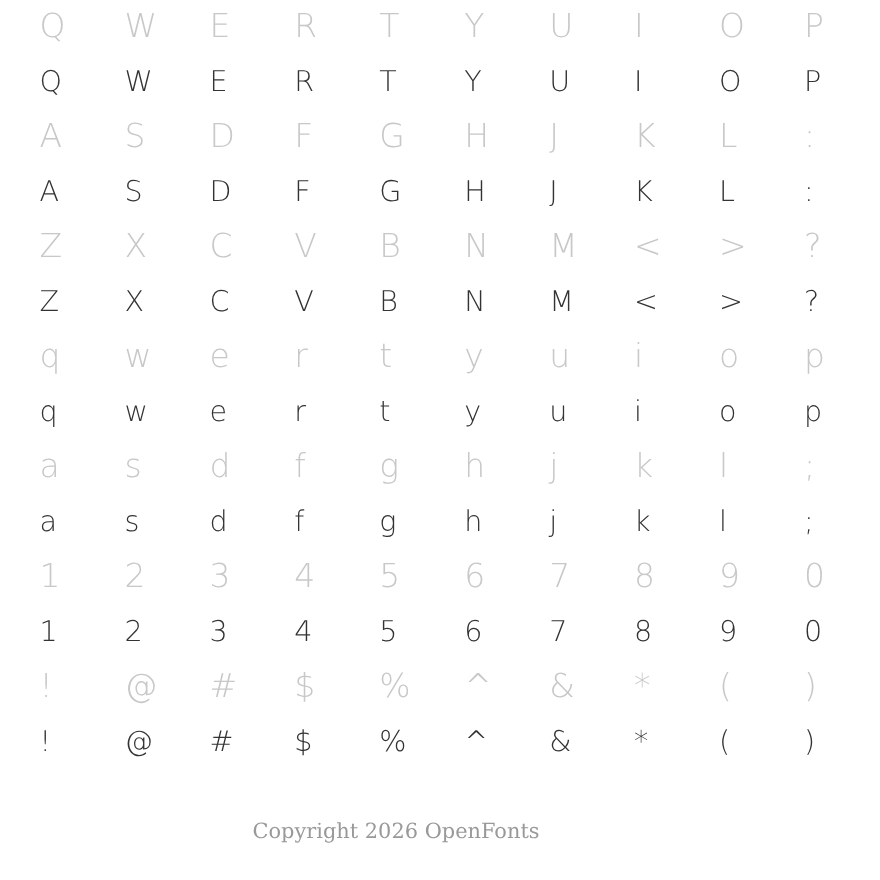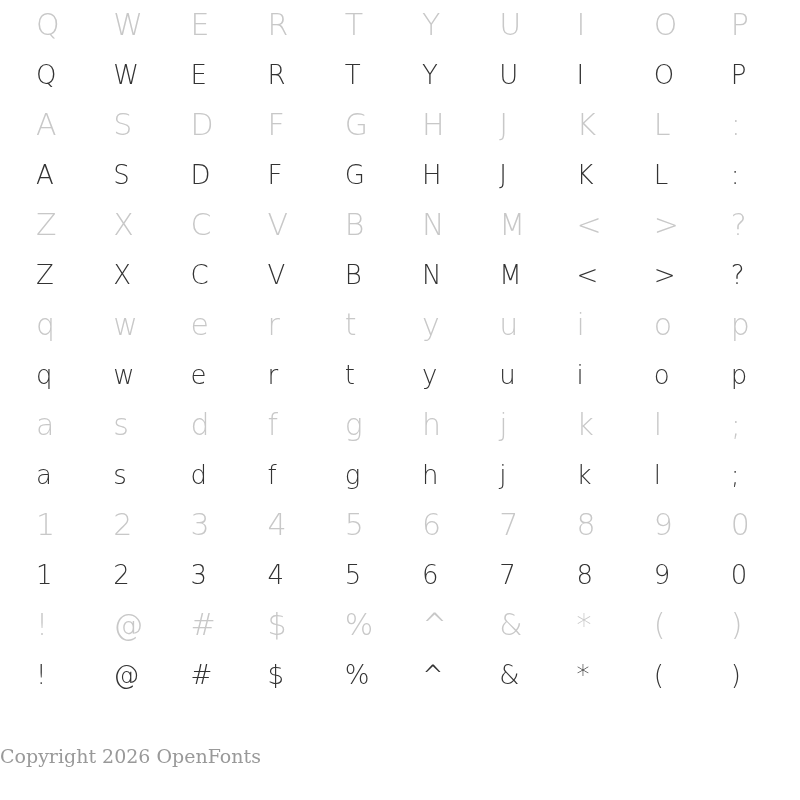--- a/index.html
+++ b/index.html
@@ -45,20 +45,21 @@
   }
   .row.solid .cell {
     color: #333333;
     font-size: 26px;
   }
   #footer {
     position: absolute;
     left: 0;
     top: 745px;
     width: 720px;
+    text-align: center;
     color: #999999;
     font-size: 19px;
     font-family: "DejaVu Serif", serif;
   }
 </style>
 </head>
 <body>
 
 <div id="specimen">
     <div class="row ghost">

